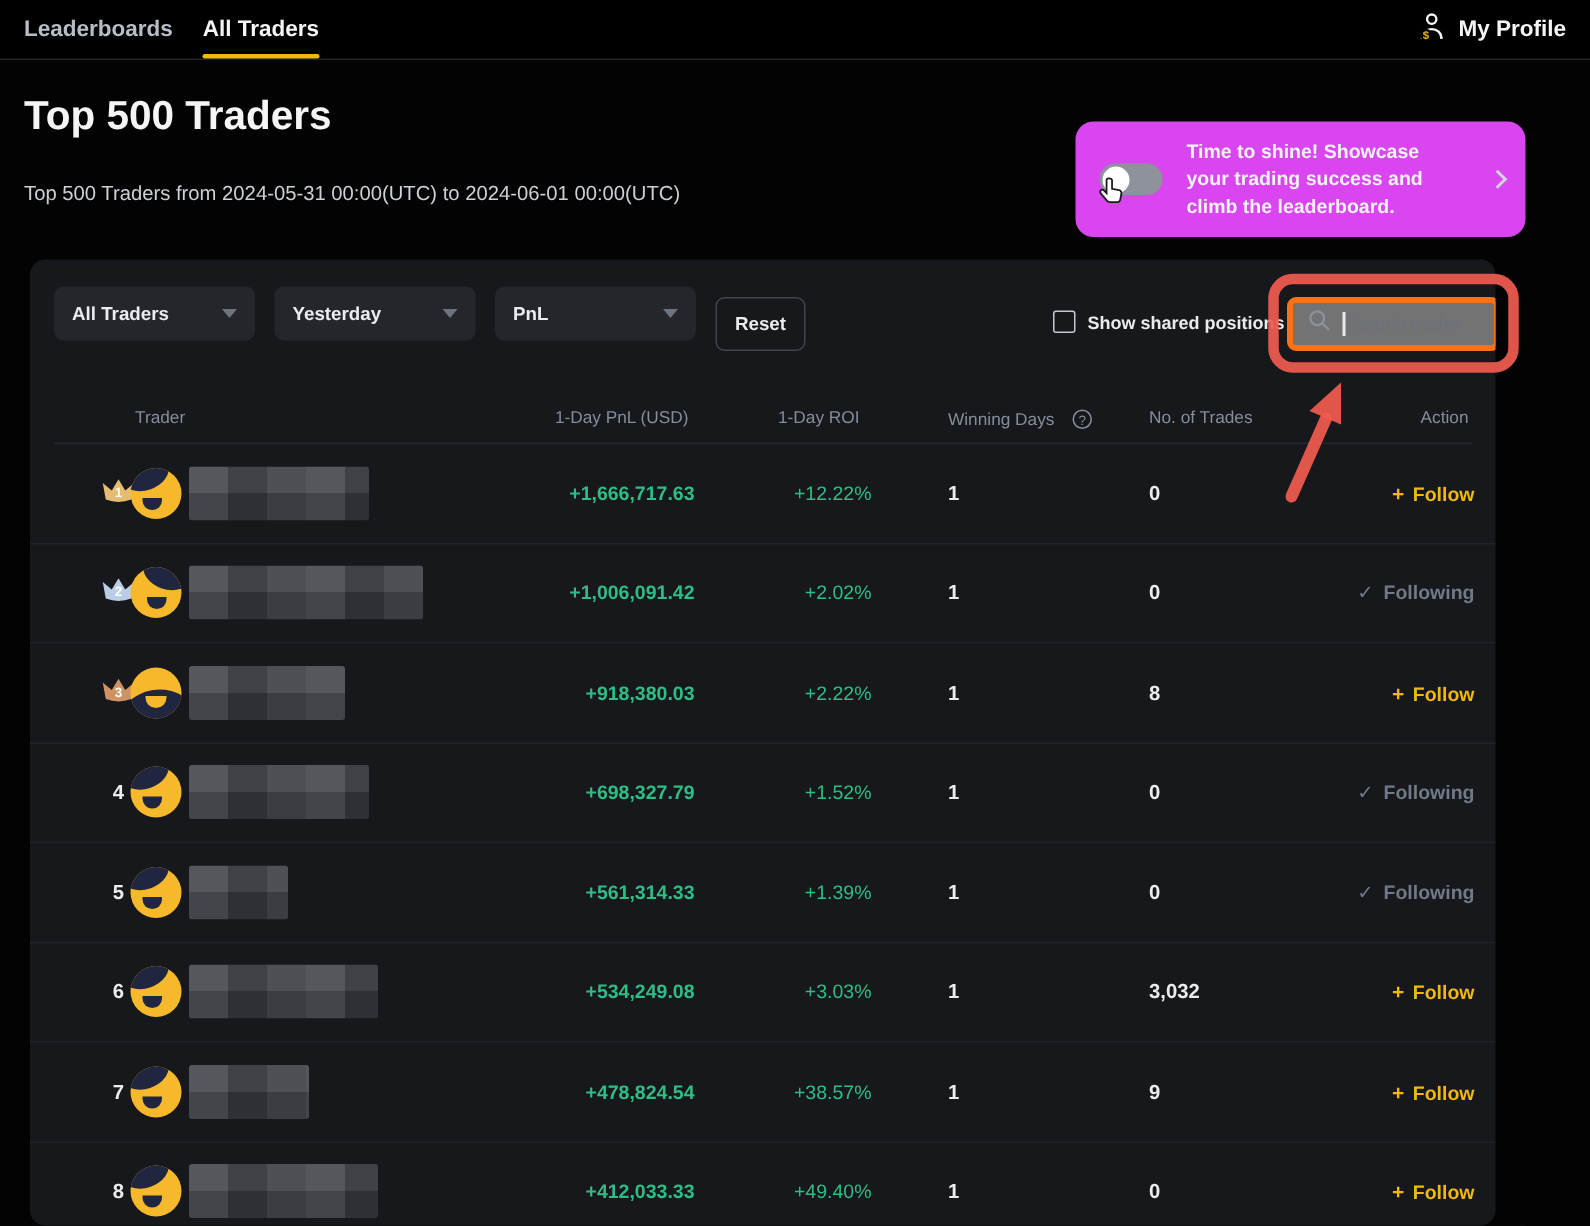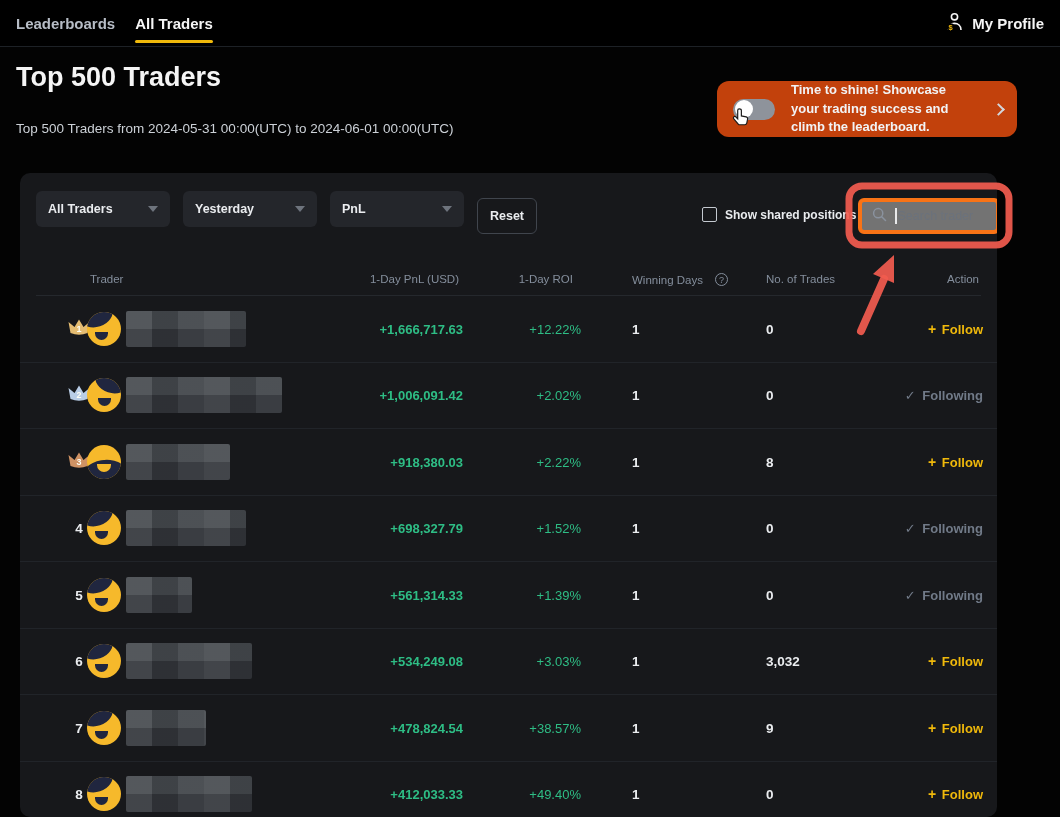--- a/index.html
+++ b/index.html
@@ -1,36 +1,36 @@
 <!DOCTYPE html>
 <html><head>
 <meta charset="utf-8">
 <style>
   * { margin:0; padding:0; box-sizing:border-box; }
   html,body { width:1060px; height:817px; overflow:hidden; background:#030303;
     font-family:"Liberation Sans", sans-serif; }
 
   
-  .nav { position:absolute; top:0; left:0; width:1060px; height:47px; background:#000;
+  .nav { position:absolute; top:0; left:0; width:1060px; height:40px; background:#000;
     border-bottom:1px solid #1d2126; display:flex; align-items:center; }
   .tab { margin-left:16px; font-size:15px; font-weight:bold; color:#b7bdc6; height:39px;
     display:flex; align-items:center; position:relative; cursor:pointer; }
   .tab + .tab { margin-left:20px; }
   .tab.active { color:#f5f5f5; }
   .tab.active::after { content:""; position:absolute; left:0; right:0; bottom:0; height:3px;
     background:#f0b90b; border-radius:2px; }
   .profile { margin-left:auto; margin-right:16px; display:flex; align-items:center; gap:7px;
     color:#f5f5f5; font-size:15px; font-weight:bold; cursor:pointer; }
 
   
   .title { position:absolute; left:16px; top:62px; font-size:27px; font-weight:bold; color:#f5f5f5; }
   .subtitle { position:absolute; left:16px; top:121px; font-size:13.5px; color:#ccd1d7; }
 
   
-  .promo { position:absolute; left:717px; top:81px; width:300px; height:56px; background:#c2410c;
+  .promo { position:absolute; left:717px; top:81px; width:300px; height:77px; background:#d946ef;
     border-radius:12px; display:flex; align-items:center; padding:0 14px 0 16px; }
   .toggle-wrap { position:relative; width:46px; flex:none; margin-right:12px; }
   .toggle { width:42px; height:21px; border-radius:11px; background:#8e939b; position:relative; }
   .knob { position:absolute; left:1.5px; top:1.5px; width:18px; height:18px; border-radius:50%; background:#fff; }
   .hand-cursor { position:absolute; left:-3px; top:8px; z-index:5; }
   .promo-text { width:186px; font-size:13px; font-weight:bold; color:#f2f3f5; line-height:18.5px; }
   .chev-right { margin-left:auto; width:9px; height:9px; border-top:2px solid #d2d6dc;
     border-right:2px solid #d2d6dc; transform:rotate(45deg); }
 
   

